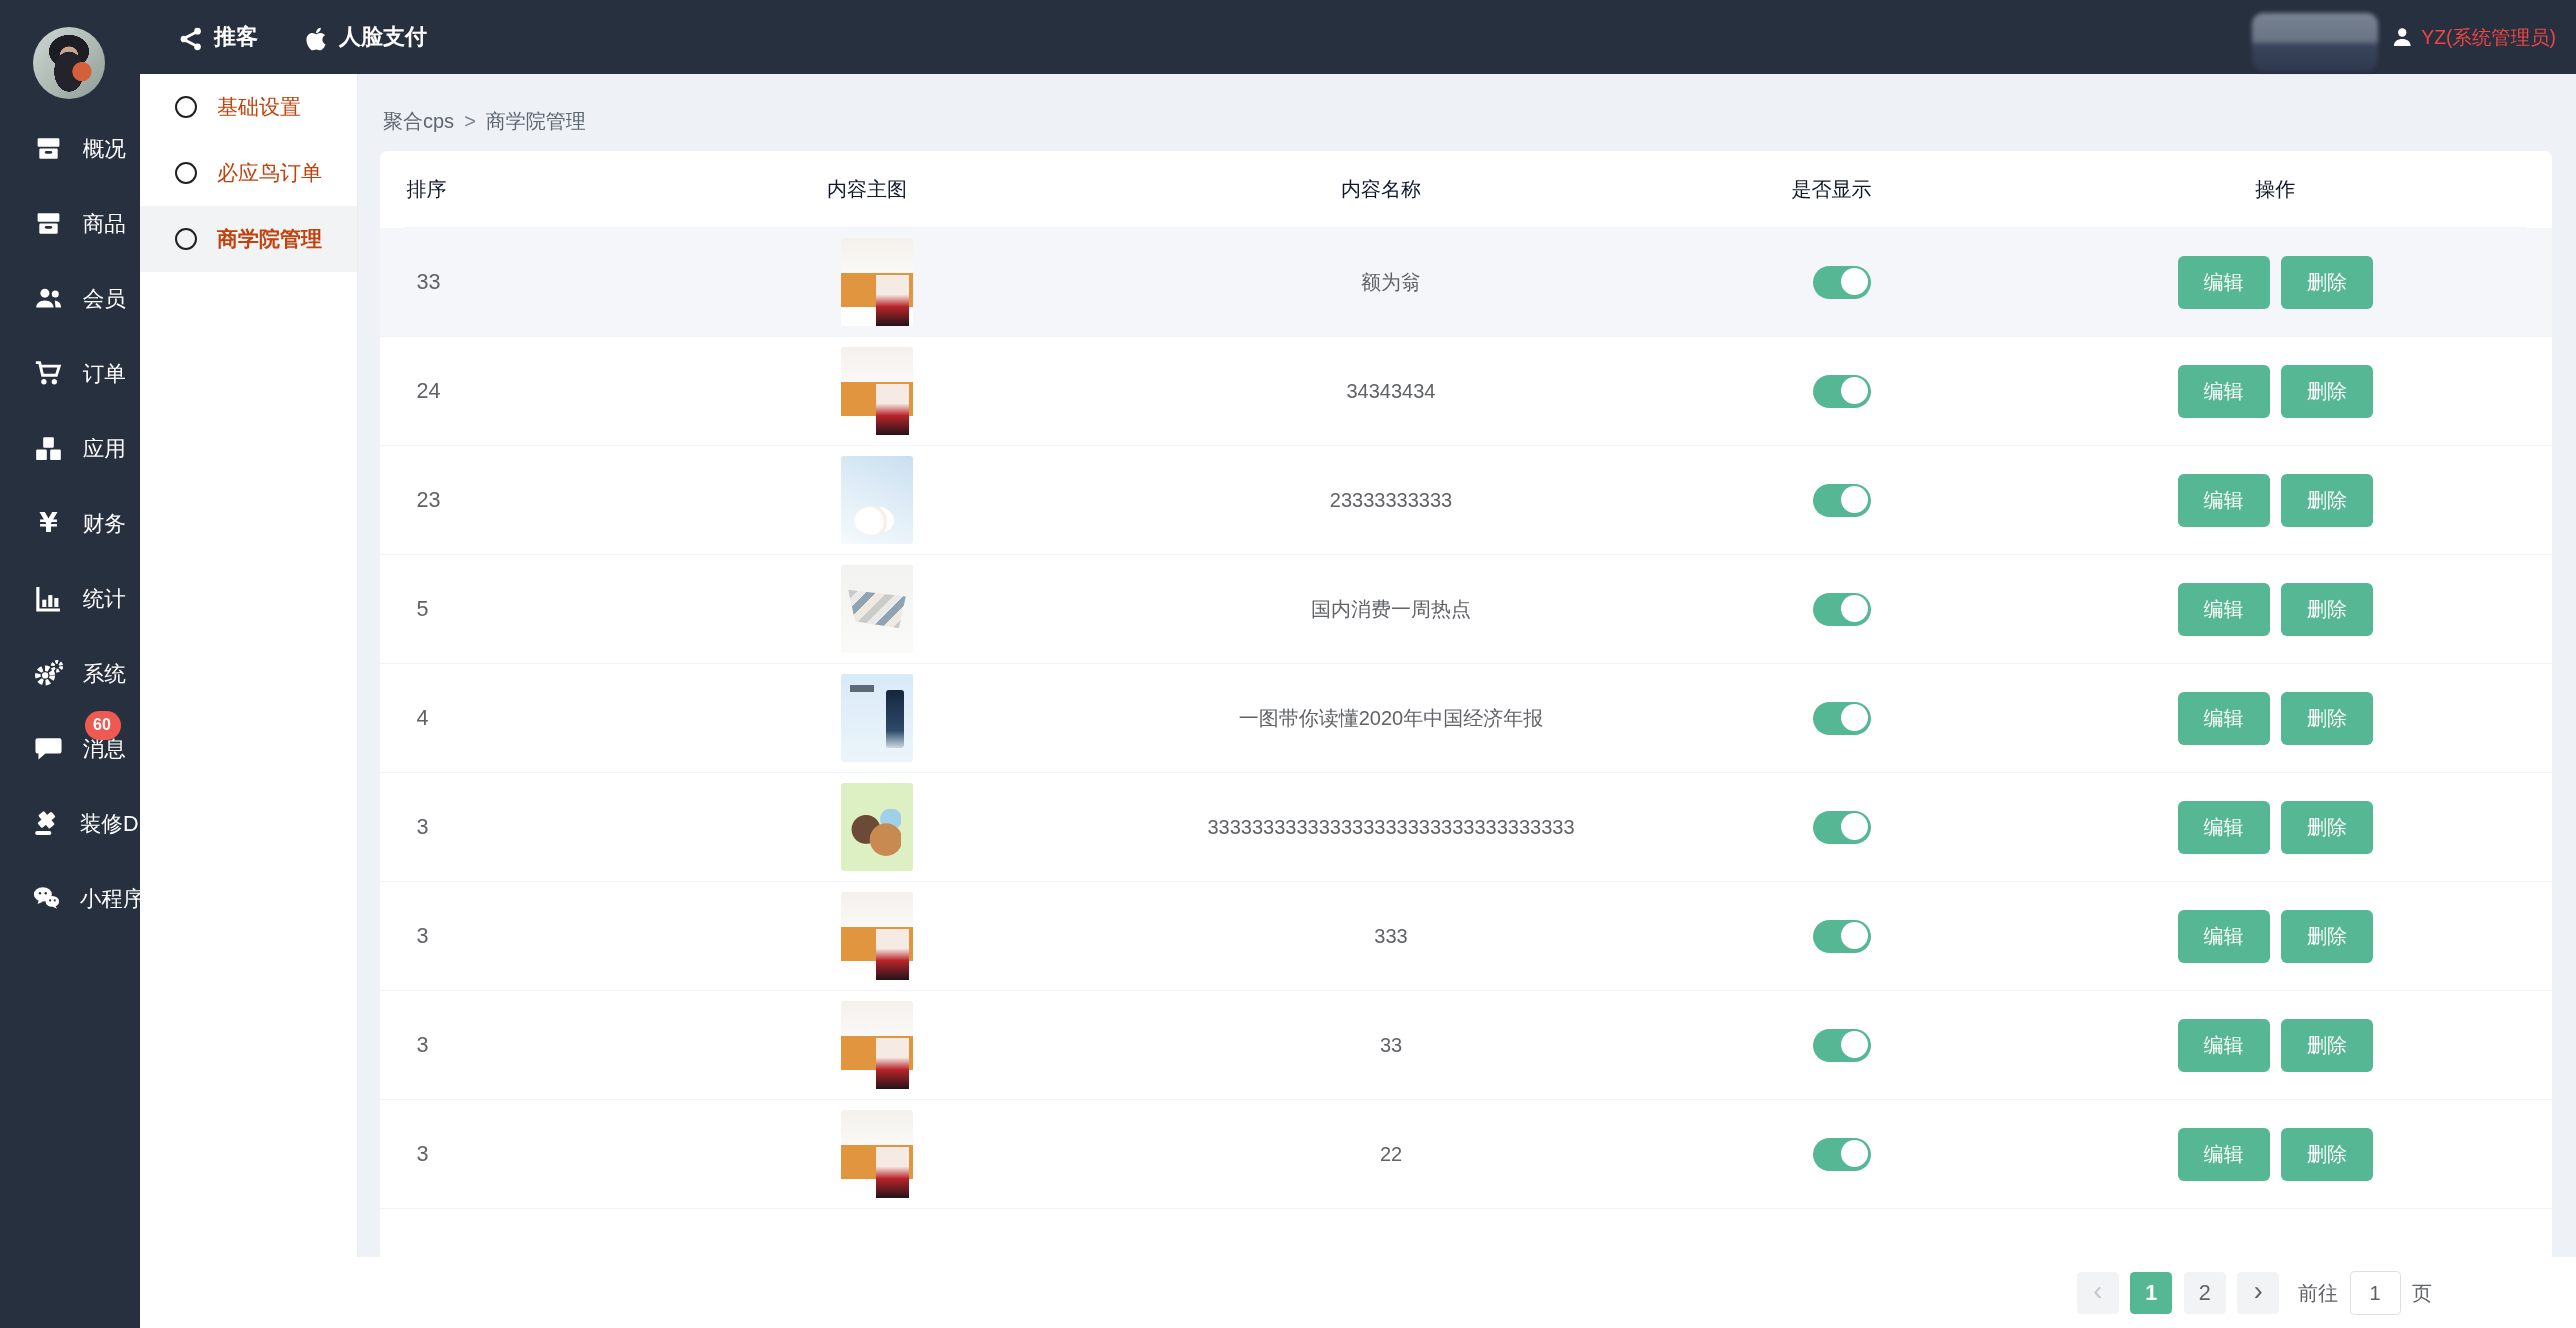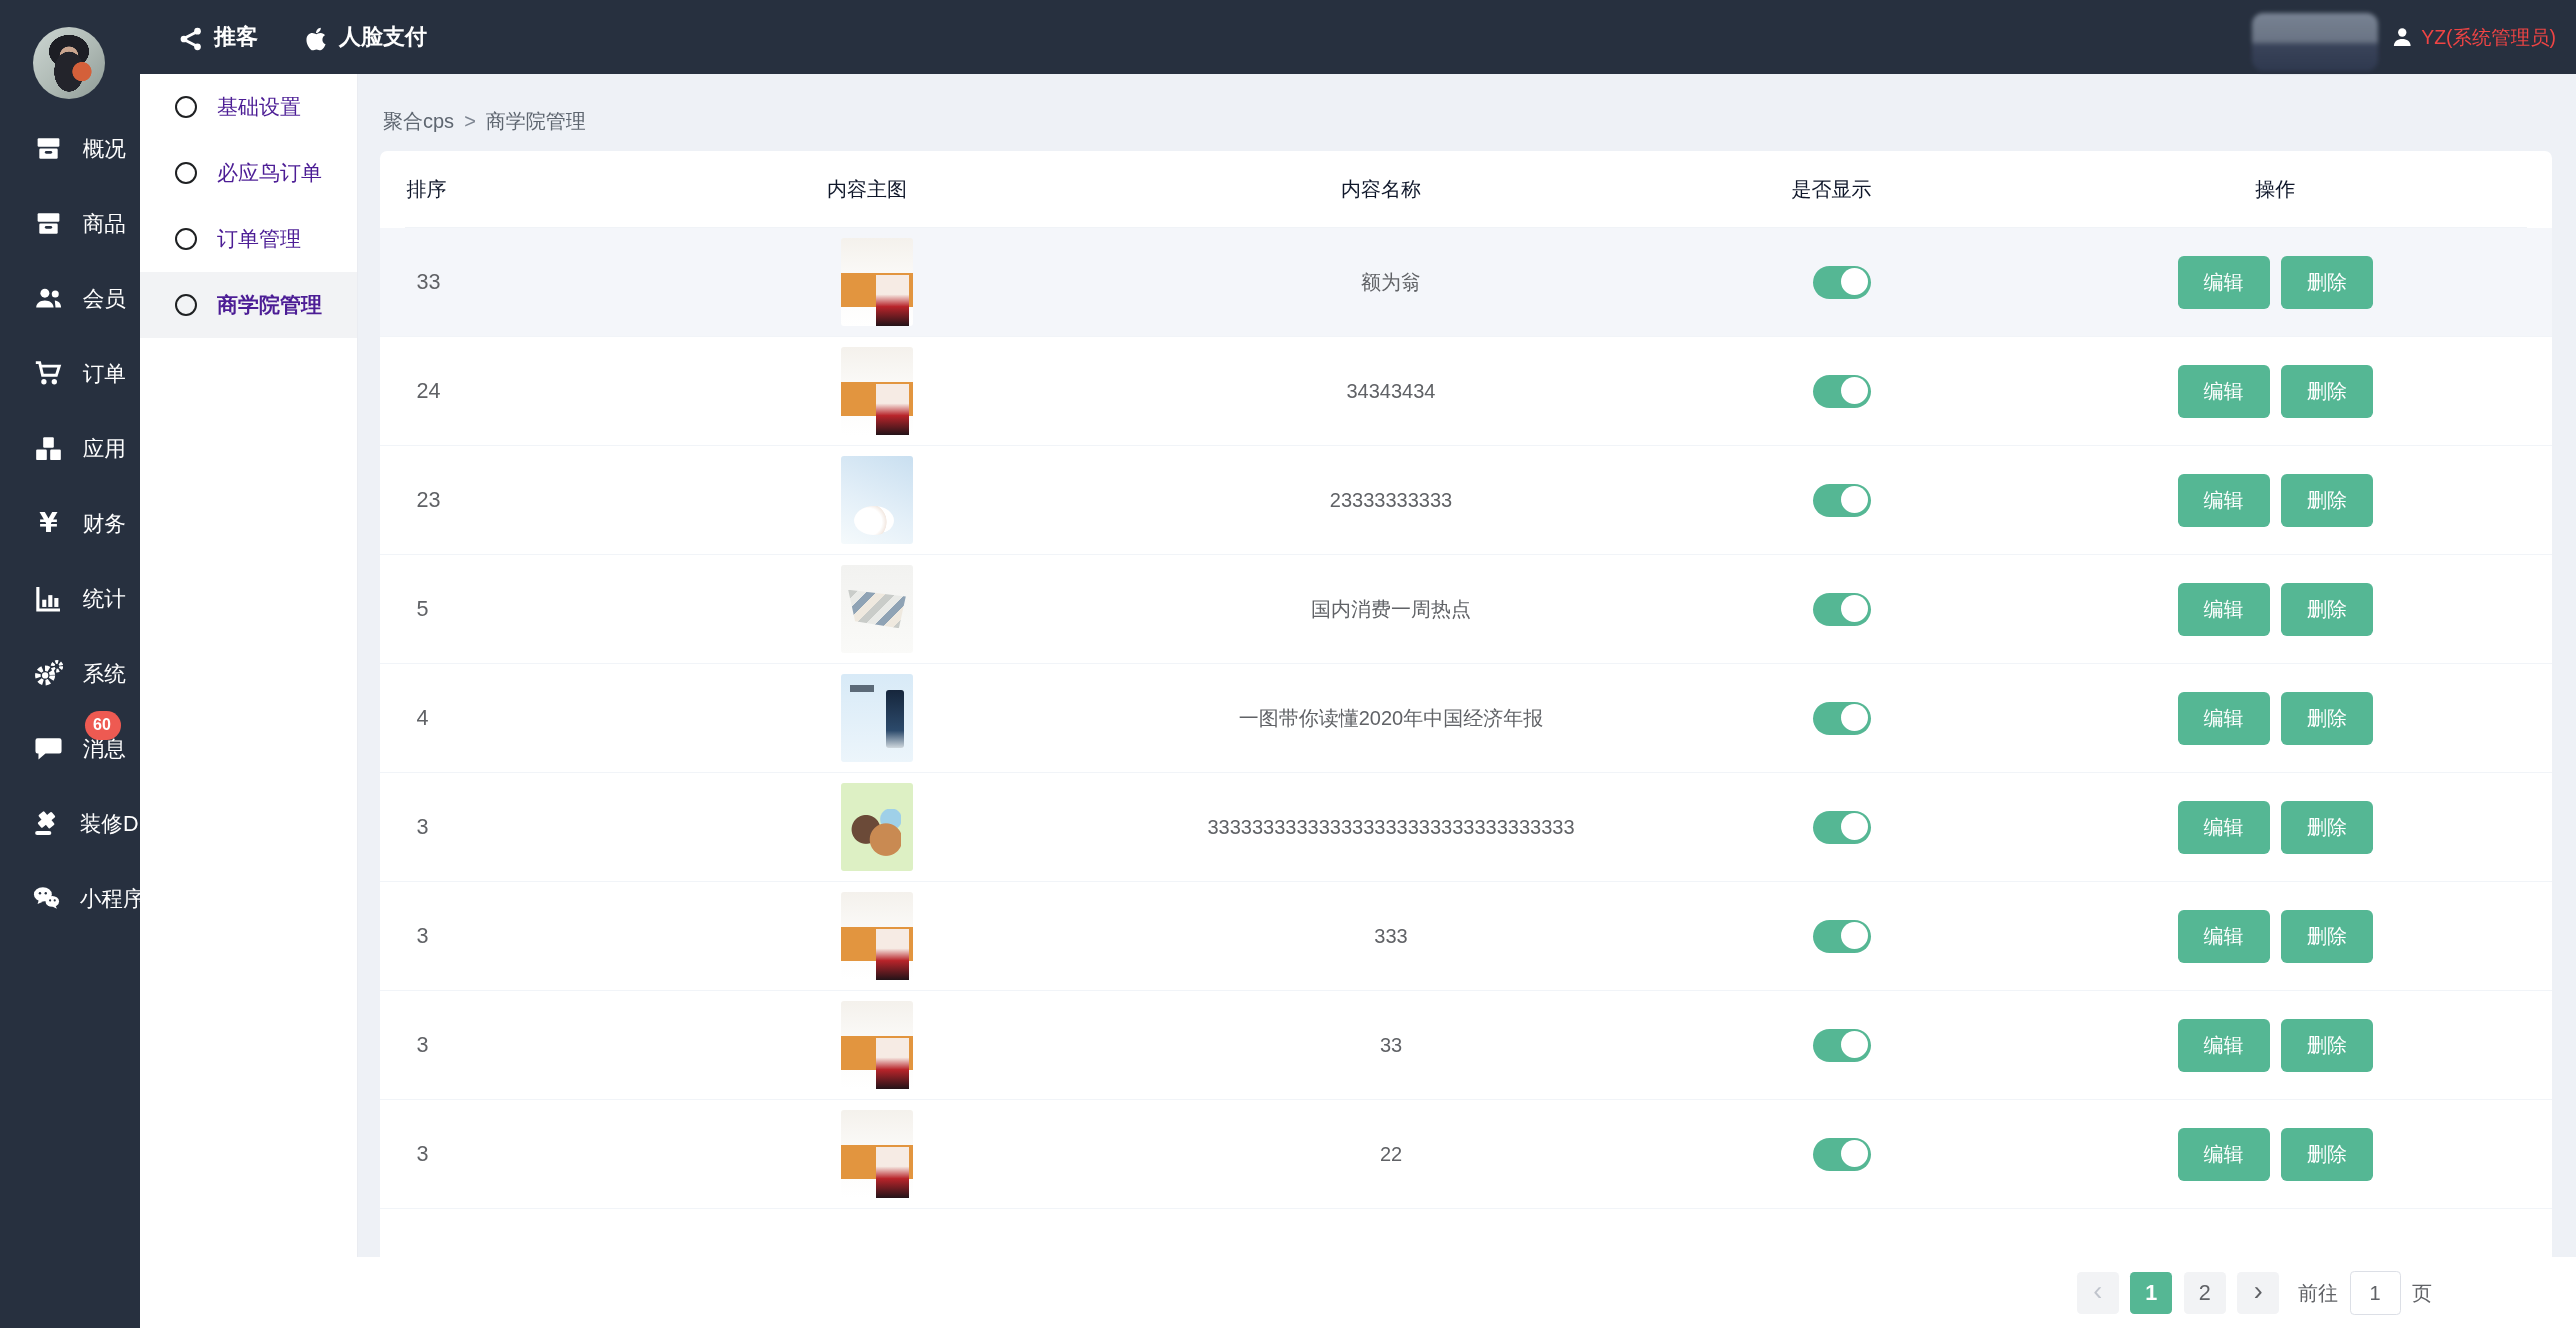--- a/index.html
+++ b/index.html
@@ -29,21 +29,21 @@
   .nav{position:absolute;left:0;top:111px;width:100%;}
   .nav-item{position:relative;height:75px;display:flex;align-items:center;padding-left:32px;cursor:pointer;}
   .nav-ic{width:32px;height:29px;display:flex;align-items:center;justify-content:center;}
   .nav-ic svg{width:29px;height:29px;}
   .nav-label{color:#fff;font-size:21.6px;margin-left:18.7px;white-space:nowrap;}
   .nav-badge{position:absolute;left:85px;top:0px;min-width:20px;padding:2.2px 8px;height:24.5px;line-height:24.5px;
     background:#EE5A52;color:#fff;font-size:16px;font-weight:bold;border-radius:14.4px;text-align:left;}
 
   
   .submenu{position:absolute;left:140px;top:74px;width:217px;bottom:0;background:#fff;z-index:2;box-shadow:0.7px 0 0 #e8eaef;}
-  .submenu-item{position:relative;height:66px;display:flex;align-items:center;padding-left:35px;font-size:21px;color:#4c1d95;cursor:pointer;}
+  .submenu-item{position:relative;height:66px;display:flex;align-items:center;padding-left:35px;font-size:21px;color:#c2410c;cursor:pointer;}
   .submenu-item.active{background:#F2F3F5;font-weight:bold;}
   .ring{width:18px;height:18px;border:2.9px solid #1E2022;border-radius:50%;margin-right:20px;flex:none;}
 
   
   .content{position:absolute;left:357px;top:74px;right:0;bottom:0;background:#EEF1F6;}
   .breadcrumb{position:absolute;left:26px;top:0;height:95px;display:flex;align-items:center;font-size:20px;color:#5E6670;}
   .crumb{cursor:pointer;}
   .crumb-sep{margin:0 10px;color:#7d8591;}
 
   .card{position:absolute;left:23px;right:24.5px;top:77px;bottom:-7.2px;background:#fff;border-radius:7.2px;}
@@ -275,24 +275,20 @@
 
   <div class="submenu" id="submenu">
       <div class="submenu-item">
         <span class="ring"></span>
         <span>基础设置</span>
       </div>
       <div class="submenu-item">
         <span class="ring"></span>
         <span>必应鸟订单</span>
       </div>
-      <div class="submenu-item">
-        <span class="ring"></span>
-        <span>订单管理</span>
-      </div>
       <div class="submenu-item active">
         <span class="ring"></span>
         <span>商学院管理</span>
       </div>
     </div>
 
   <div class="content">
     <div class="breadcrumb" id="breadcrumb">
         <span class="crumb">聚合cps</span>
         <span class="crumb-sep">&gt;</span>

